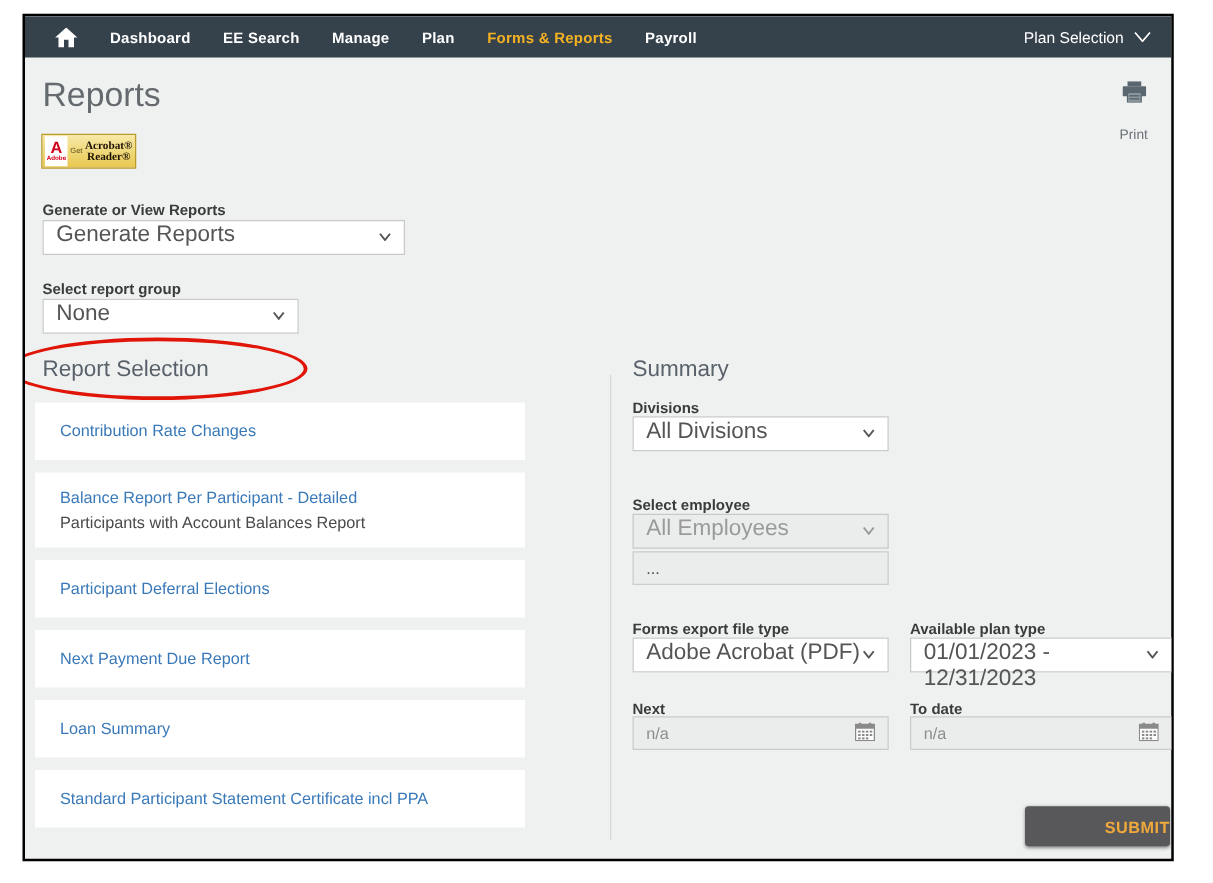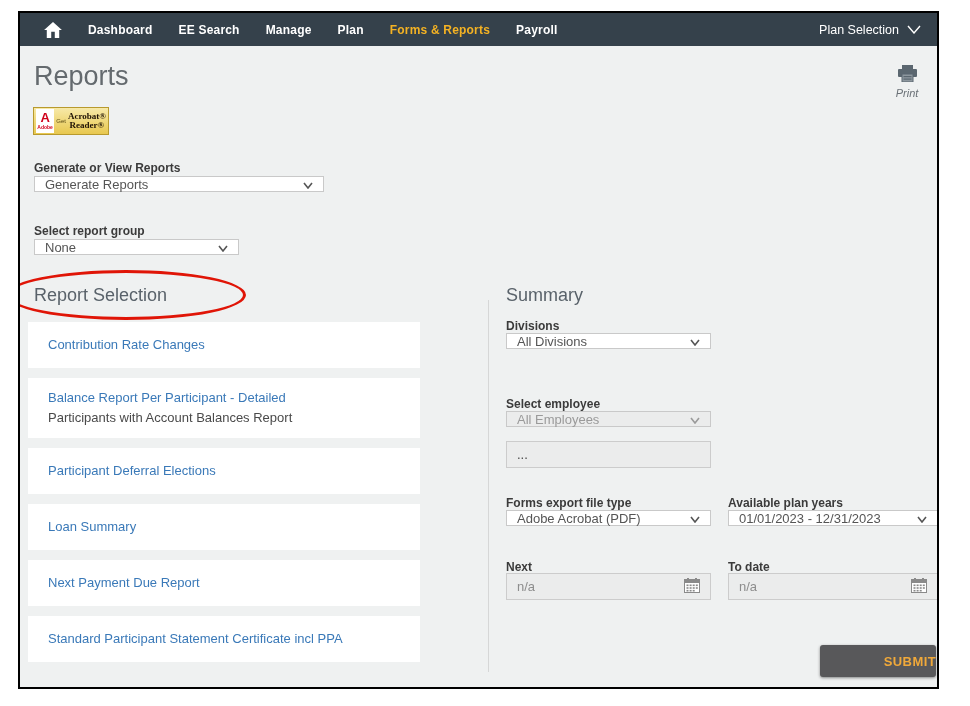--- a/index.html
+++ b/index.html
@@ -10,33 +10,33 @@
   .nav { position:absolute; left:0; top:0; width:100%; height:33px; background:#35414b; display:flex; align-items:center; }
   .nav-home { margin-left:24px; width:18px; height:16px; flex:0 0 auto; cursor:pointer; }
   .nav-items { display:flex; gap:26px; margin-left:26px; }
   .nav-item { color:#ffffff; font-size:12px; font-weight:bold; letter-spacing:.2px; cursor:pointer; }
   .nav-item.active { color:#f4b223; }
   .nav-right { margin-left:auto; margin-right:16px; display:flex; align-items:center; gap:8px; color:#ffffff; font-size:12.5px; cursor:pointer; }
 
   
   .page-title { position:absolute; left:14px; top:48px; font-size:27px; color:#646a6e; font-weight:400; }
   .print-wrap { position:absolute; right:12px; top:52px; width:36px; text-align:center; cursor:pointer; }
-  .print-label { font-size:11px; color:#6a7177; margin-top:1px;font-style:italic; }
+  .print-label { font-size:11px; color:#6a7177; margin-top:15px; }
 
   
   .adobe-badge { position:absolute; left:13px; top:94px; width:76px; height:28px; background:linear-gradient(#f7e9a8,#e8c84f); border:1px solid #b89a2e; display:flex; align-items:center; padding:1px 2px; cursor:pointer; }
   .adobe-logo { width:20px; height:24px; background:#ffffff; display:flex; flex-direction:column; align-items:center; justify-content:center; }
   .adobe-a { color:#d0021b; font-weight:bold; font-size:13px; line-height:12px; }
   .adobe-word { color:#d0021b; font-size:5px; font-weight:bold; }
   .adobe-get { font-size:6px; color:#5a4a12; margin:0 2px; }
   .adobe-text { font-family:"Liberation Serif", serif; font-size:9px; line-height:9px; color:#1e1206; font-weight:bold; text-align:center; }
 
   
   .field-label { position:absolute; font-size:12px; font-weight:bold; color:#3b3b3b; }
-  .select-box { position:absolute; height:16px; background:#ffffff; border:1px solid #c9c9c9; display:flex; align-items:flex-start; padding:0 10px; font-size:13px; color:#555555; cursor:pointer; }
+  .select-box { position:absolute; height:28px; background:#ffffff; border:1px solid #c9c9c9; display:flex; align-items:flex-start; padding:0 10px; font-size:18px; color:#555555; cursor:pointer; }
   .select-box .caret { margin-left:auto; }
   .select-box.disabled { background:#ebecec; color:#9a9a9a; cursor:default; }
   .input-box { position:absolute; height:27px; background:#ebecec; border:1px solid #cccccc; display:flex; align-items:center; padding:0 10px; font-size:13px; color:#8d8d8d; }
   .input-box .cal { margin-left:auto; }
 
   
   .section-heading { position:absolute; font-size:18px; color:#59626a; font-weight:400; }
 
   
   .annotation-ellipse { position:absolute; left:-14px; top:257px; width:240px; height:50px; border:3px solid #e01507; border-radius:50%; pointer-events:none; }
@@ -136,24 +136,24 @@
       <span class="report-link">Contribution Rate Changes</span>
     </div>
     <div class="report-card two-line">
       <div><span class="report-link">Balance Report Per Participant - Detailed</span></div>
       <div class="report-sub">Participants with Account Balances Report</div>
     </div>
     <div class="report-card">
       <span class="report-link">Participant Deferral Elections</span>
     </div>
     <div class="report-card">
+      <span class="report-link">Next Payment Due Report</span>
+    </div>
+    <div class="report-card">
       <span class="report-link">Loan Summary</span>
-    </div>
-    <div class="report-card">
-      <span class="report-link">Next Payment Due Report</span>
     </div>
     <div class="report-card">
       <span class="report-link">Standard Participant Statement Certificate incl PPA</span>
     </div>
   </div>
 
   <div class="v-divider"></div>
 
   <div class="section-heading" style="left:486px; top:272px;">Summary</div>
 
@@ -177,21 +177,21 @@
   </div>
 
   <div class="field-label" style="left:486px; top:483px;">Forms export file type</div>
   <div class="select-box" style="left:486px; top:497px; width:205px;">
     <span>Adobe Acrobat (PDF)</span>
     <span class="caret"><svg width="10" height="7" viewBox="0 0 10 7">
           <polyline points="1,1 5,6 9,1" fill="none" stroke="#555" stroke-width="1.6"></polyline>
         </svg></span>
   </div>
 
-  <div class="field-label" style="left:708px; top:483px;">Available plan years</div>
+  <div class="field-label" style="left:708px; top:483px;">Available plan type</div>
   <div class="select-box" style="left:708px; top:497px; width:210px;">
     <span>01/01/2023 - 12/31/2023</span>
     <span class="caret"><svg width="10" height="7" viewBox="0 0 10 7">
           <polyline points="1,1 5,6 9,1" fill="none" stroke="#555" stroke-width="1.6"></polyline>
         </svg></span>
   </div>
 
   <div class="field-label" style="left:486px; top:547px;">Next</div>
   <div class="input-box" style="left:486px; top:560px; width:205px;">
     <span>n/a</span>

